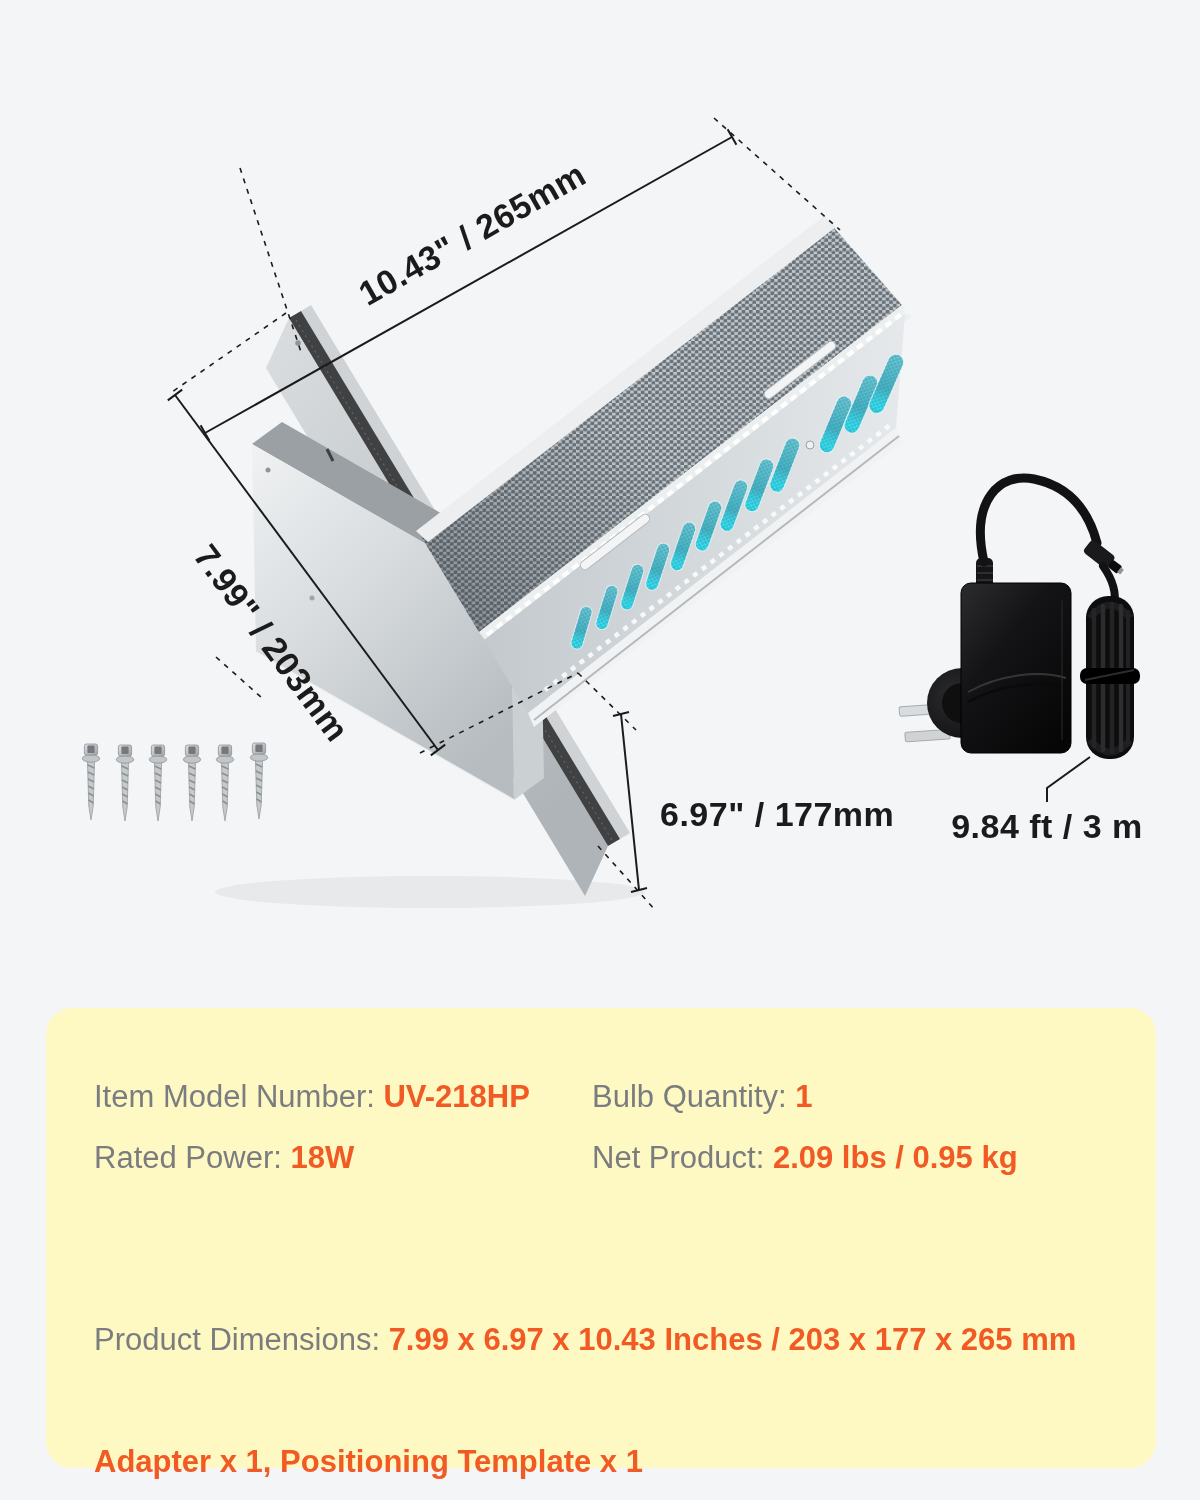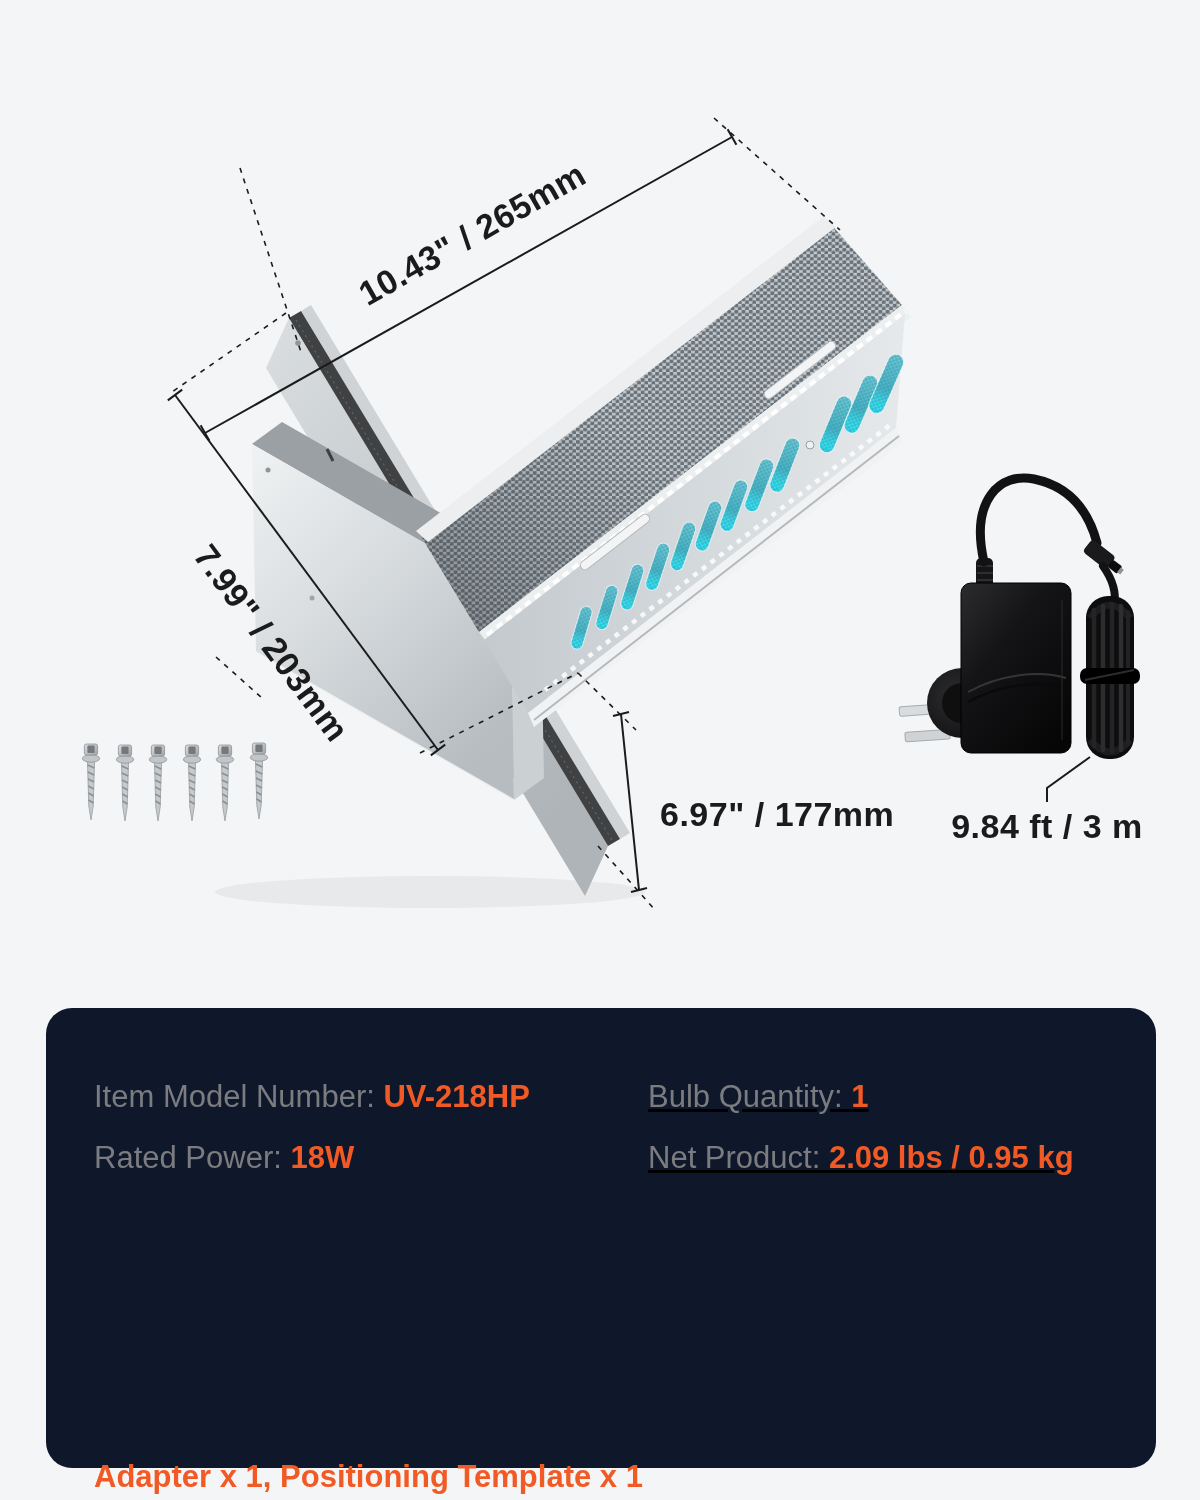--- a/index.html
+++ b/index.html
@@ -5,27 +5,27 @@
   html,body{margin:0;padding:0;}
   .stage{
     position:relative;width:1200px;height:1500px;overflow:hidden;
     background:#f4f5f6;
     font-family:"Liberation Sans","DejaVu Sans",sans-serif;
   }
   svg text{font-family:"Liberation Sans","DejaVu Sans",sans-serif;}
   .dim-label{font-size:34px;font-weight:600;fill:#1b1b1c;letter-spacing:.5px;}
   .spec-panel{
     position:absolute;left:46px;top:1008px;width:1110px;height:460px;
-    background:#0f172a;border-radius:26px;
+    background:#fef9c3;border-radius:26px;
   }
   .spec-row{position:absolute;font-size:31px;line-height:40px;white-space:nowrap;}
   .spec-label{color:#7b7c7f;font-weight:400;}
   .spec-value{color:#f15a24;font-weight:700;}
   .col-left{left:48px;}
-  .col-right{left:602px;text-decoration:underline;}
+  .col-right{left:546px;}
 </style>
 </head>
 <body>
 
 <div class="stage">
 
   <svg width="1200" height="1008" viewBox="0 0 1200 1008">
     <defs>
       <pattern id="hexdots" width="7.2" height="6.2" patternUnits="userSpaceOnUse">
         <rect width="7.2" height="6.2" fill="#c2c8cc"></rect>
@@ -258,20 +258,23 @@
 
     <p class="spec-row col-left" style="top:99px">
       <span class="spec-label">Rated Power: </span><span class="spec-value">18W</span>
     </p>
     <p class="spec-row col-right" style="top:99px">
       <span class="spec-label">Net Product: </span><span class="spec-value">2.09 lbs / 0.95 kg</span>
     </p>
 
 
 
-
-
-    <p class="spec-row col-left" style="top:418px">
+    <p class="spec-row col-left" style="top:281px">
+      <span class="spec-label">Product Dimensions: </span><span class="spec-value">7.99 x 6.97 x 10.43 Inches / 203 x 177 x 265 mm</span>
+    </p>
+
+
+    <p class="spec-row col-left" style="top:403px">
       <span class="spec-label"></span><span class="spec-value">Adapter x 1, Positioning Template x 1</span>
     </p>
   </div>
 
 </div>
 
 </body></html>

